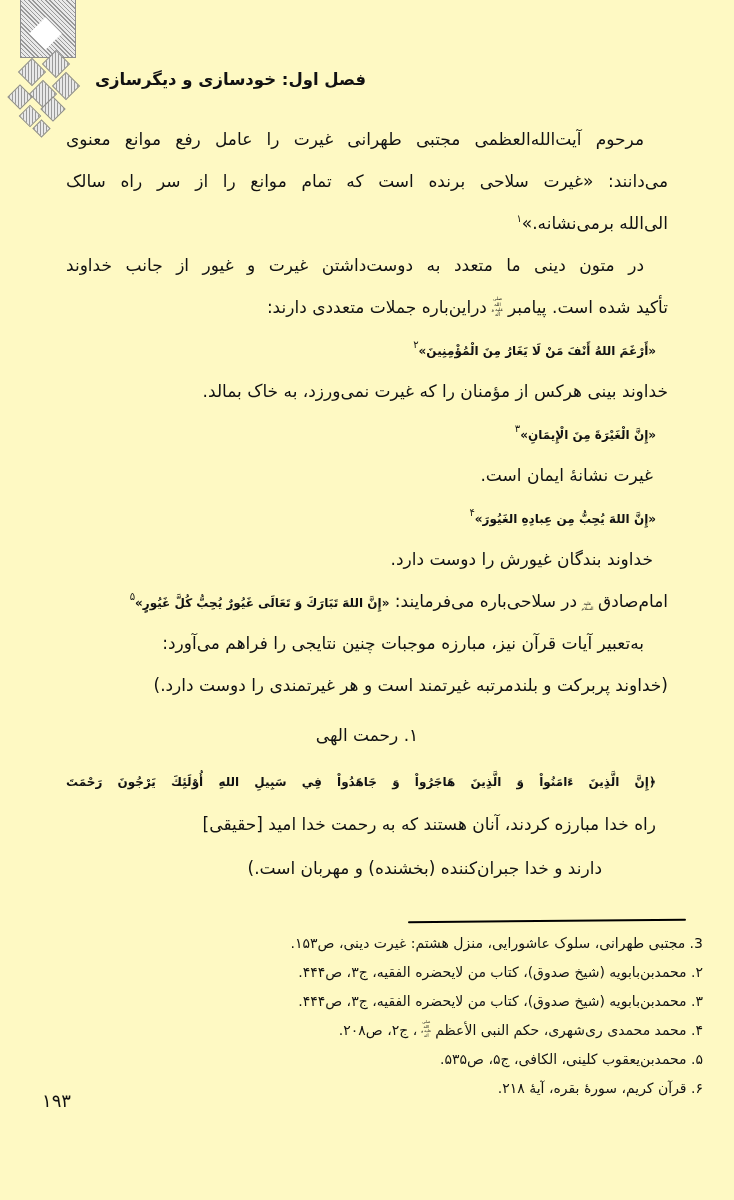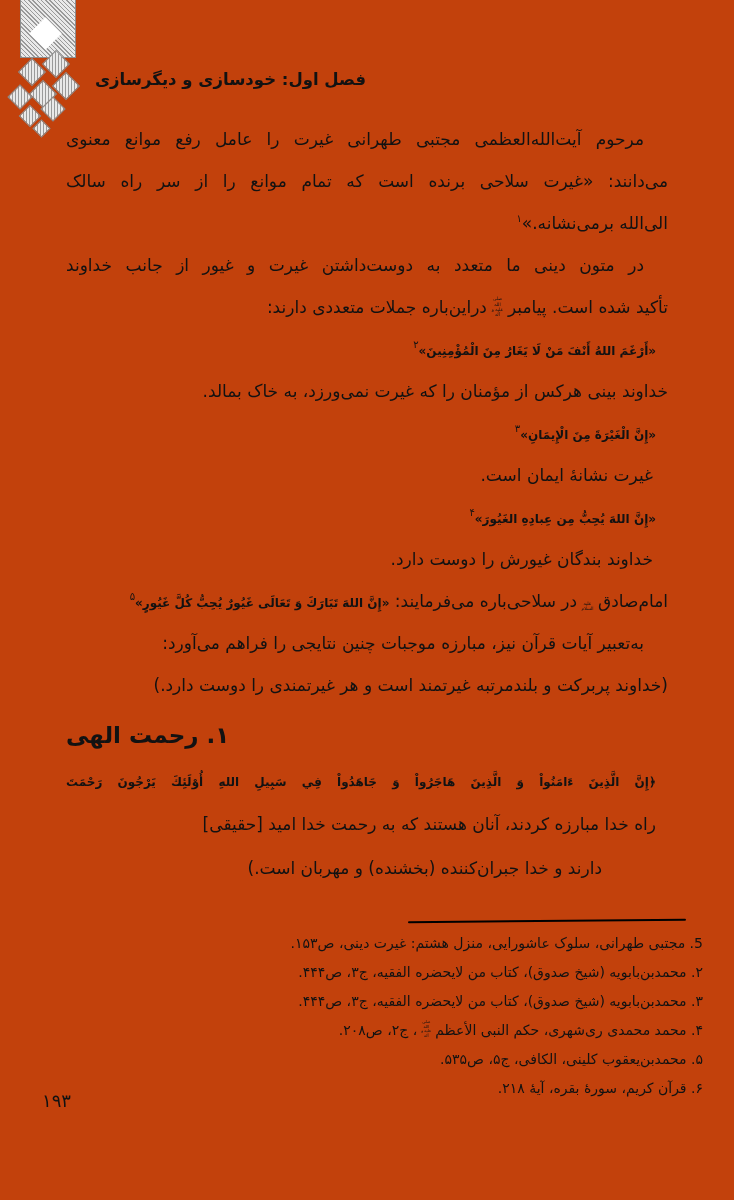--- a/index.html
+++ b/index.html
@@ -1,16 +1,16 @@
 <!DOCTYPE html>
 <html lang="fa"><head>
 <meta charset="utf-8">
 <style>
   html,body{margin:0;padding:0;background:#ffffff;}
-  .page{position:relative;width:734px;height:1200px;background:#c2410c;
+  .page{position:relative;width:734px;height:1200px;background:#fef9c3;
         font-family:"DejaVu Sans",sans-serif;color:#121212;overflow:hidden;}
 
   
   .orn{position:absolute;top:0;left:0;width:110px;height:155px;}
   .hatch{background:repeating-linear-gradient(45deg,#9a9a9a 0 1px,#e9e9e9 1px 3px);
          border:1px solid #8d8d8d;box-sizing:border-box;}
   .blob{position:absolute;left:20px;top:-14px;width:56px;height:72px;}
   .hole{position:absolute;left:34px;top:22px;width:23px;height:23px;background:#ffffff;
         transform:rotate(45deg);}
   .dia{position:absolute;transform:rotate(45deg);}
@@ -27,21 +27,21 @@
   .q{padding-right:12px;}
   .t{padding-right:15px;}
   .arabic{font-weight:700;font-size:12px;}
   sup.fn{font-size:10px;vertical-align:super;line-height:0;}
   .honorific{display:inline-block;width:15px;font-size:4.5px;line-height:1.15;
              text-align:center;vertical-align:-3px;white-space:normal;margin:0 3px;
              font-weight:400;}
 
   
   .section{position:absolute;top:712px;left:66px;width:602px;direction:rtl;}
-  .sec-head{font-weight:700;font-size:23px;height:46px;line-height:46px;text-align:left;}
+  .sec-head{font-weight:400;font-size:17px;height:46px;line-height:46px;text-align:center;}
   .section .line{height:44px;line-height:44px;}
   .v4{padding-right:66px;}
 
   
   .separator{position:absolute;top:920px;left:408px;width:278px;height:2px;background:#000;
              border-radius:2px;transform:rotate(-0.5deg);}
   .footnotes{position:absolute;top:929px;left:63px;width:640px;direction:rtl;font-size:14px;}
   .fline{height:29px;line-height:29px;text-align:right;white-space:nowrap;}
   .footnotes .honorific{width:12px;font-size:4px;vertical-align:-2px;}
 
@@ -87,21 +87,21 @@
   <div class="section">
     <div class="sec-head">۱. رحمت الهی</div>
     <div class="line just q"><span class="arabic">﴿إِنَّ الَّذِينَ ءَامَنُواْ وَ الَّذِينَ هَاجَرُواْ وَ جَاهَدُواْ فِي سَبِيلِ اللهِ أُوْلَئِكَ يَرْجُونَ رَحْمَتَ</span></div>
     <div class="line q">راه خدا مبارزه کردند، آنان هستند که به رحمت خدا امید [حقیقی]</div>
     <div class="line v4">دارند و خدا جبران‌کننده (بخشنده) و مهربان است.)</div>
   </div>
 
   <div class="separator"></div>
 
   <div class="footnotes">
-    <div class="fline">5. مجتبی طهرانی، سلوک عاشورایی، منزل هشتم: غیرت دینی، ص۱۵۳.</div>
+    <div class="fline">3. مجتبی طهرانی، سلوک عاشورایی، منزل هشتم: غیرت دینی، ص۱۵۳.</div>
     <div class="fline">۲. محمدبن‌بابویه (شیخ صدوق)، کتاب من لایحضره الفقیه، ج۳، ص۴۴۴.</div>
     <div class="fline">۳. محمدبن‌بابویه (شیخ صدوق)، کتاب من لایحضره الفقیه، ج۳، ص۴۴۴.</div>
     <div class="fline"><span>۴. محمد محمدی ری‌شهری، حکم النبی الأعظم</span><span class="honorific">صلی الله علیه و آله</span><span>، ج۲، ص۲۰۸.</span></div>
     <div class="fline">۵. محمدبن‌یعقوب کلینی، الکافی، ج۵، ص۵۳۵.</div>
     <div class="fline">۶. قرآن کریم، سورهٔ بقره، آیهٔ ۲۱۸.</div>
   </div>
 
   <div class="page-number">۱۹۳</div>
 
 </div>

